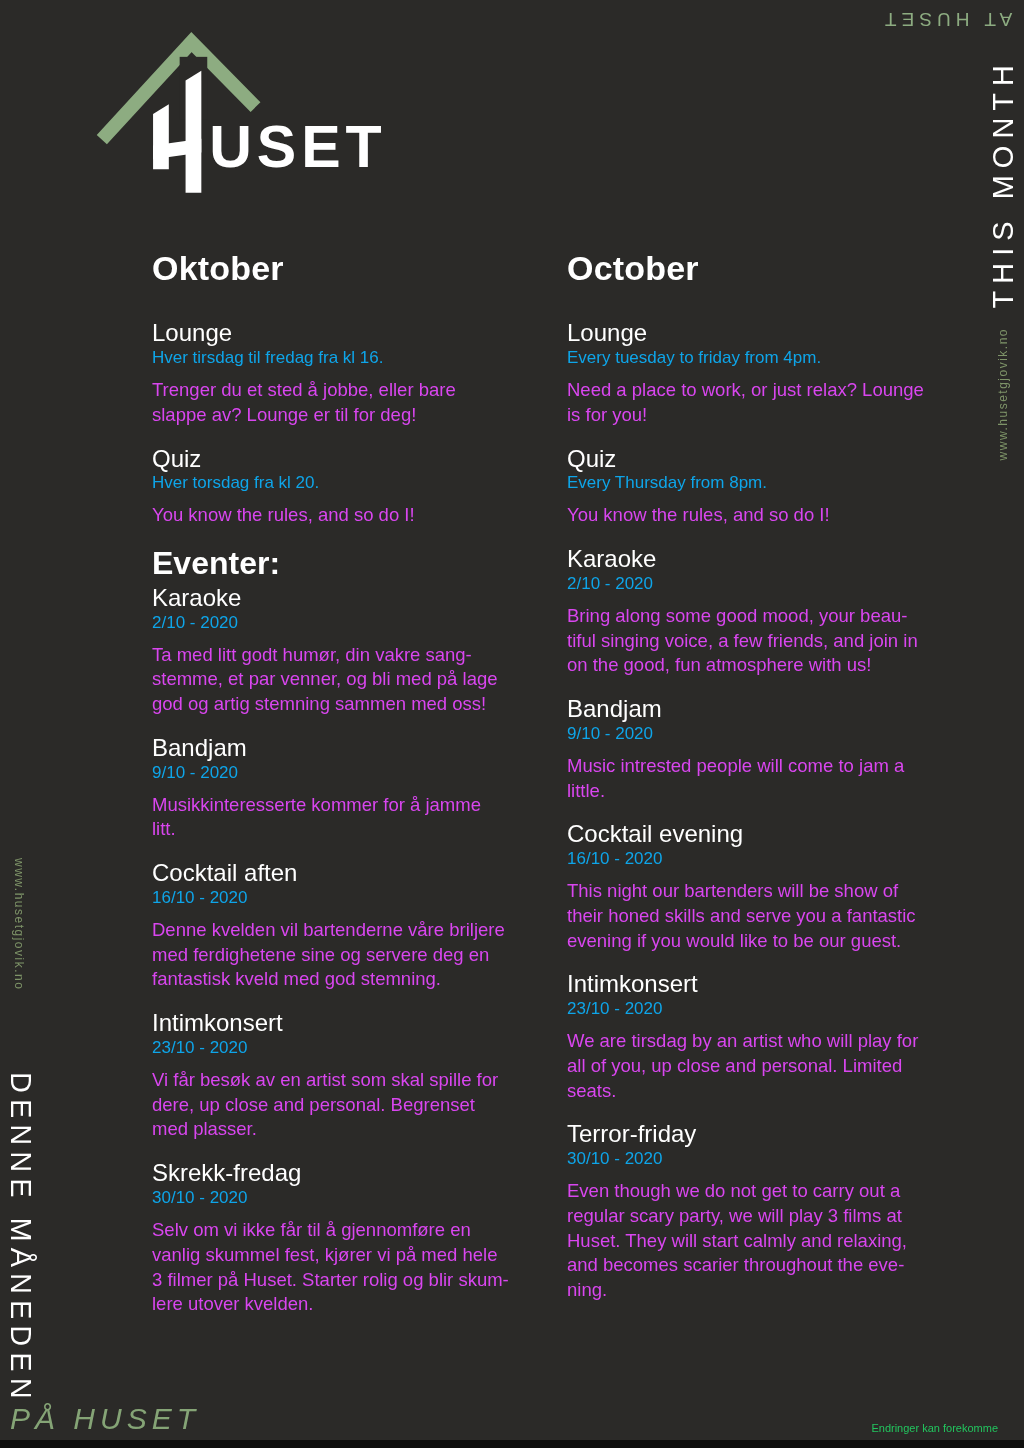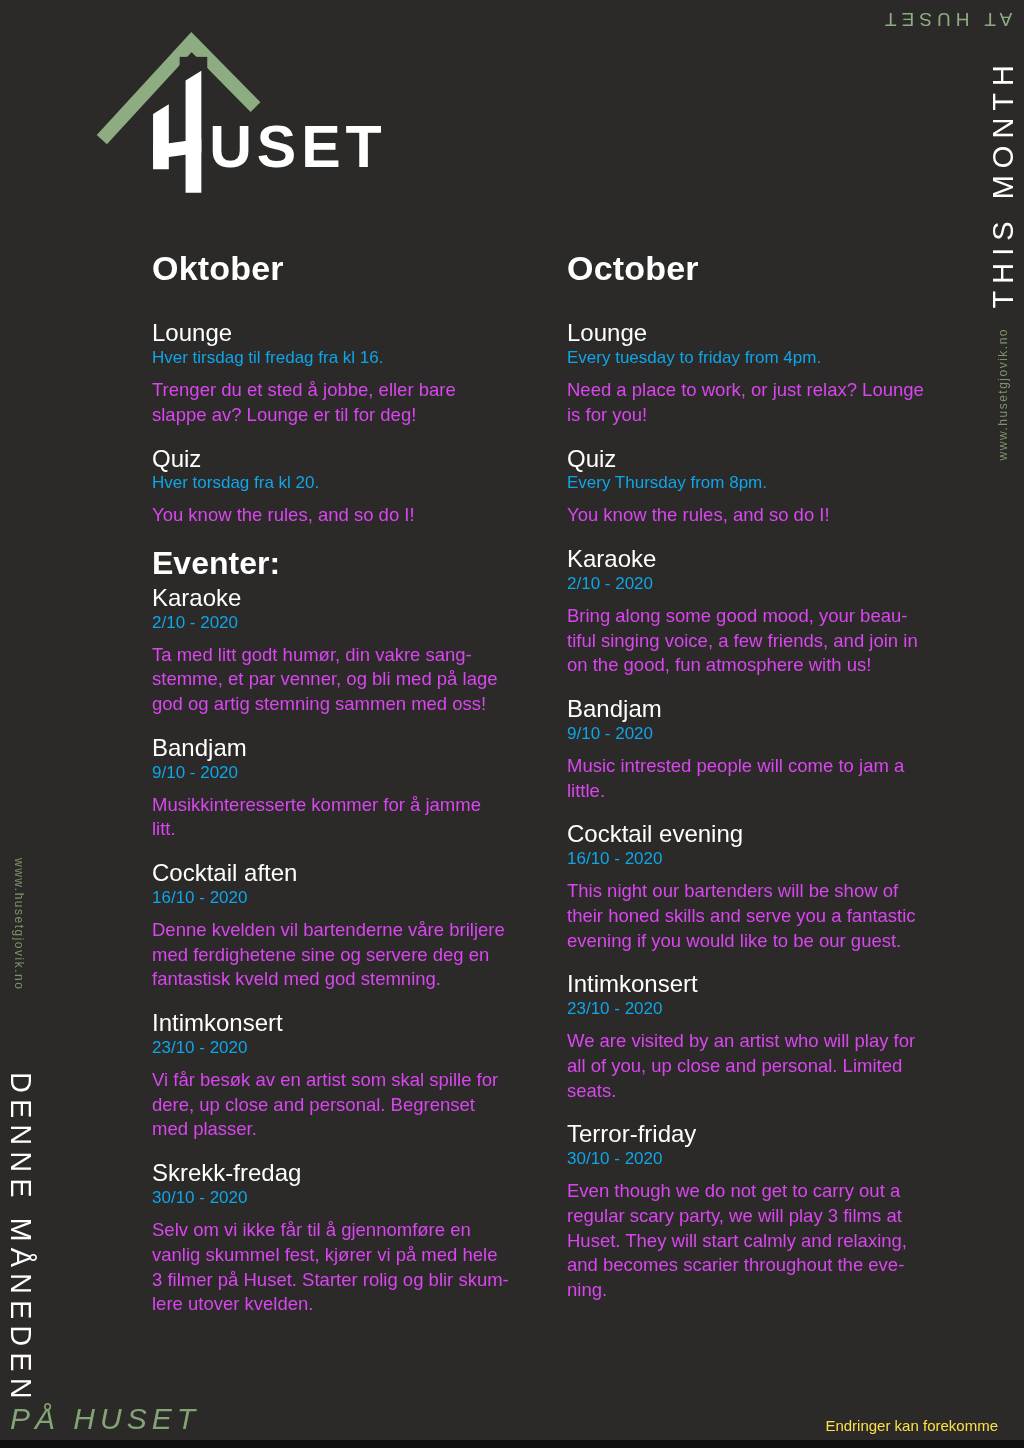--- a/index.html
+++ b/index.html
@@ -24,21 +24,21 @@
   .col-en{left:567px;}
   .month-title{font-size:34px;font-weight:700;line-height:1.1;margin:0 0 32px 0;letter-spacing:.2px;}
   .events-heading{font-size:32px;font-weight:700;line-height:1.15;margin:0 0 2px 0;}
   .block{margin:0 0 17px 0;}
   .block h3{font-size:24px;font-weight:400;line-height:1.15;margin:0;}
   .schedule{color:#0ea5e9;font-size:17px;line-height:1.3;}
   .body{color:#d946ef;font-size:18.5px;line-height:1.34;margin:9px 0 0 0;white-space:pre-line;}
   
   .footer-left{position:absolute;left:10px;bottom:12px;color:#85a476;font-size:30px;
     letter-spacing:5px;font-weight:400;font-style:italic;}
-  .footer-note{position:absolute;right:26px;bottom:14px;color:#fde047;font-size:15px;}
+  .footer-note{position:absolute;right:26px;bottom:14px;color:#22c55e;font-size:11px;}
   .bottom-bar{position:absolute;left:0;bottom:0;width:100%;height:8px;background:#0f0f0e;}
 </style>
 </head>
 <body>
 
 <div class="poster">
 
   <svg class="logo" viewBox="0 0 340 172" aria-hidden="true">
     <path d="M12 112 L103 13 L168 79" stroke="#8dac81" stroke-width="14" fill="none"></path>
     <rect x="91" y="28" width="28" height="64" fill="#2b2a28"></rect>
@@ -149,21 +149,21 @@
       <h3>Cocktail evening</h3>
       <div class="schedule">16/10 - 2020</div>
       <p class="body">This night our bartenders will be show of
 their honed skills and serve you a fantastic
 evening if you would like to be our guest.</p>
     </div>
 
     <div class="block">
       <h3>Intimkonsert</h3>
       <div class="schedule">23/10 - 2020</div>
-      <p class="body">We are visited by an artist who will play for
+      <p class="body">We are tirsdag by an artist who will play for
 all of you, up close and personal. Limited
 seats.</p>
     </div>
 
     <div class="block">
       <h3>Terror-friday</h3>
       <div class="schedule">30/10 - 2020</div>
       <p class="body">Even though we do not get to carry out a
 regular scary party, we will play 3 films at
 Huset. They will start calmly and relaxing,

